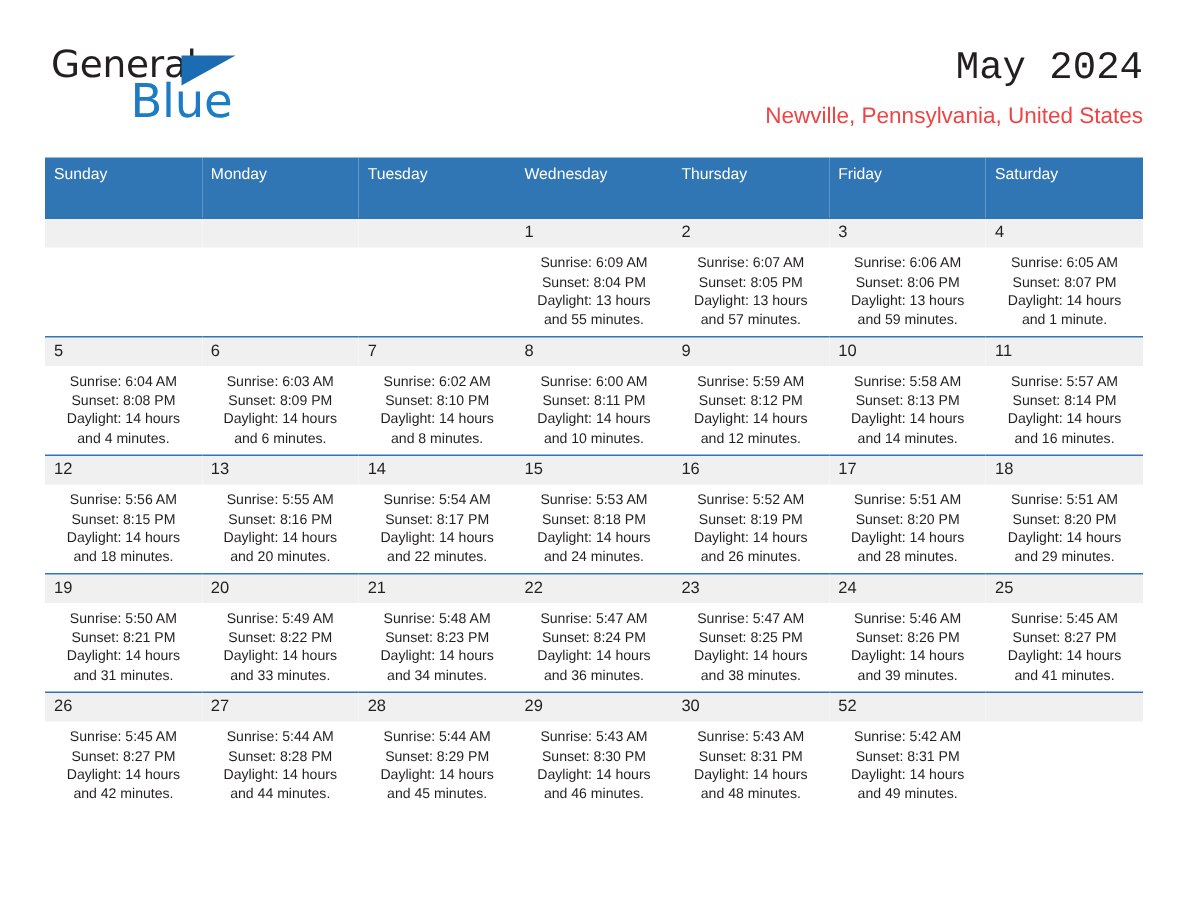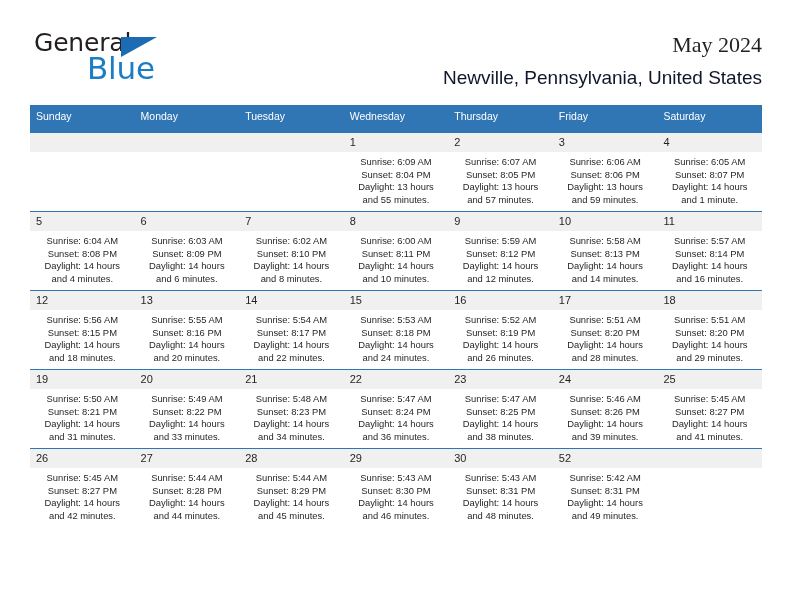--- a/index.html
+++ b/index.html
@@ -68,53 +68,53 @@
     border-bottom: 20px solid transparent;
   }
 
   .title-block {
     position: absolute;
     right: 0;
     top: 0;
     text-align: right;
   }
   .cal-title {
-    font-size: 22px;
+    font-size: 26px;
     font-weight: 400;
     color: #231f20;
     line-height: 34px;
-    font-family: Liberation Serif, serif;
+    font-family: Liberation Mono, monospace;
     white-space: nowrap;
   }
   .cal-subtitle {
     margin-top: 6px;
-    font-size: 19px;
+    font-size: 15px;
     font-weight: 400;
-    color: #0f172a;
+    color: #ef4444;
     line-height: 19px;
     white-space: nowrap;
   }
 
   
   .calendar {
     position: absolute;
     left: 30px;
     top: 105px;
     width: 732px;
     border-collapse: collapse;
     table-layout: fixed;
   }
 
   .calendar th {
     background: #3075b4;
     color: #ffffff;
     font-size: 10.5px;
     font-weight: 400;
     text-align: left;
-    padding: 5px 0 10px 6px;
+    padding: 5px 0 23px 6px;
     height: 11px;
     border: none;
   }
 
   .calendar td {
     vertical-align: top;
     padding: 0;
     border-top: 1px solid #3075b4;
     height: 78px;
     background: #ffffff;

